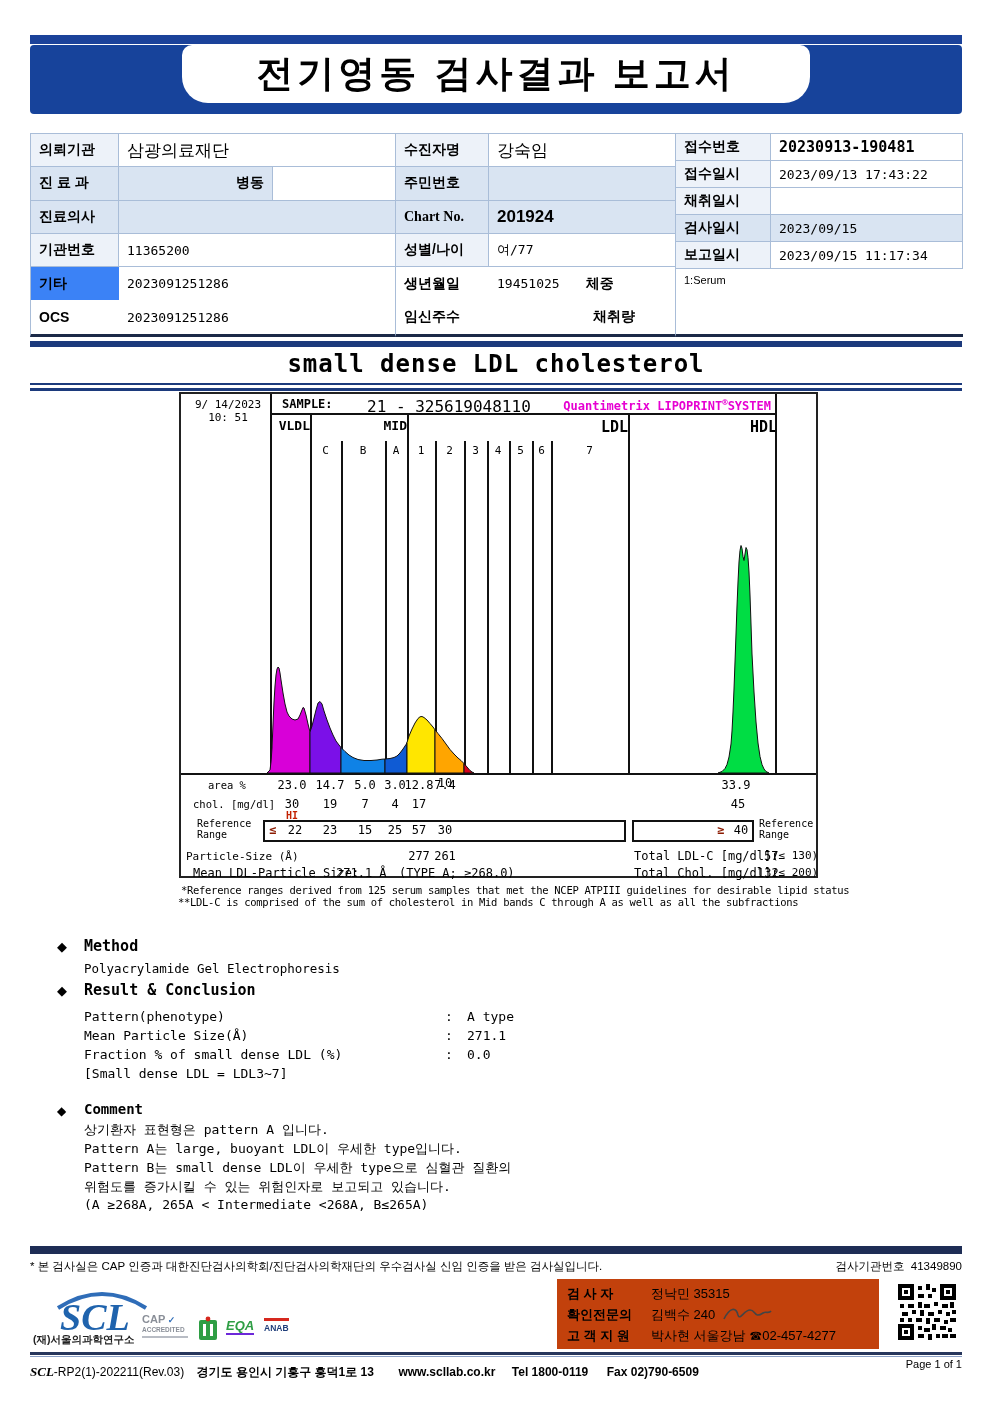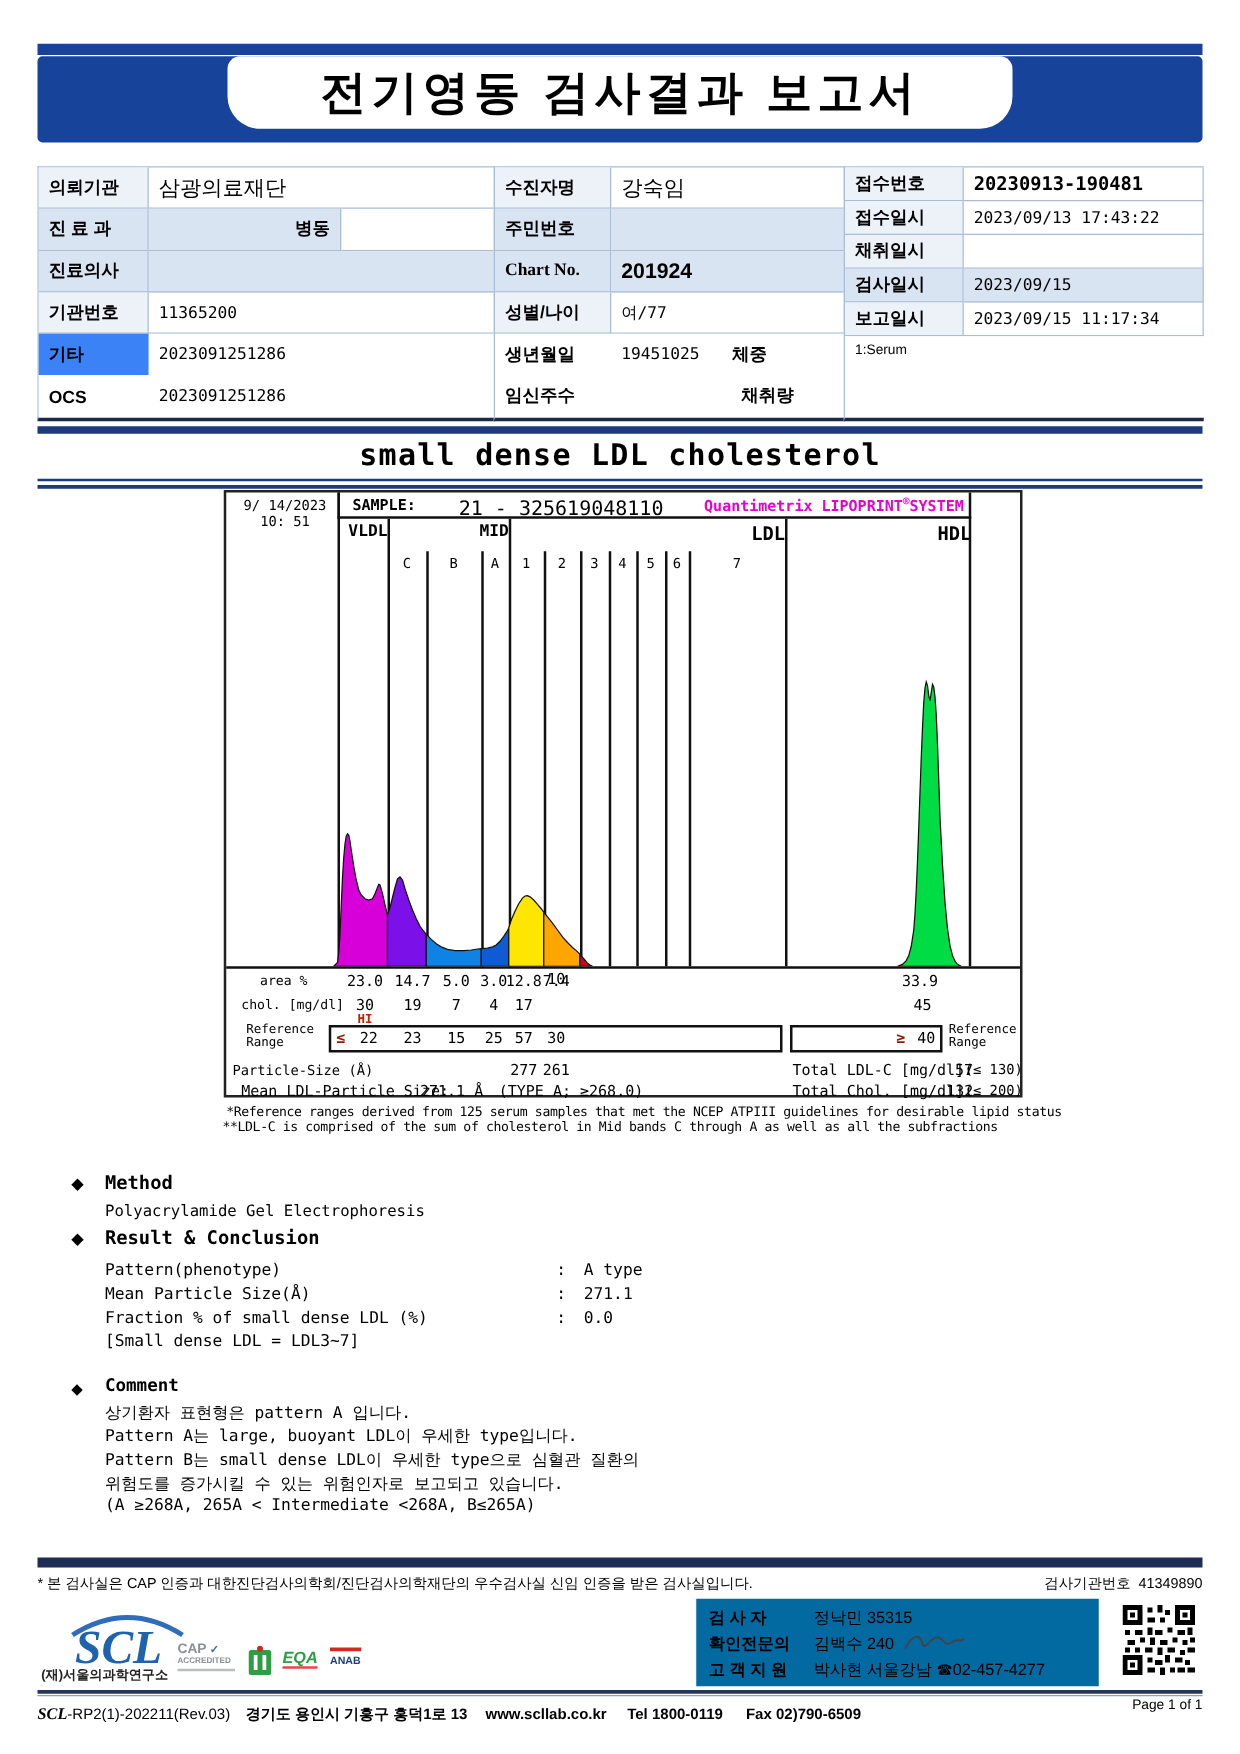--- a/index.html
+++ b/index.html
@@ -50,21 +50,21 @@
   .brand{color:#e600d2;font-weight:bold}
 
   
   .diamond{font-size:13px}
   .h-bold{font-family:"DejaVu Sans Mono",monospace;font-weight:bold;font-size:15px}
   .body-mono{font-family:"DejaVu Sans Mono",monospace;font-size:13px}
   .fnote{font-family:"DejaVu Sans Mono",monospace;font-size:10.5px;letter-spacing:-0.3px;white-space:nowrap}
 
   
   .fbar{left:30px;top:1246px;width:932px;height:8px;background:#1e2d55}
-  .staff{left:557px;top:1279px;width:322px;height:70px;background:#0369a1;padding:4px 10px;box-sizing:border-box}
+  .staff{left:557px;top:1279px;width:322px;height:70px;background:#c2410c;padding:4px 10px;box-sizing:border-box}
   .staff-row{display:flex;align-items:center;height:21px;font-size:13px;white-space:nowrap}
   .staff-lbl{font-weight:bold;width:84px;flex:none}
   .rule2a{left:30px;top:1352px;width:932px;height:3px;background:#27365c}
   .rule2b{left:30px;top:1356px;width:932px;height:1px;background:#8ba0c6}
   .addr{font-size:12px;font-weight:bold;white-space:nowrap}
   .caplogo{font-size:9px;color:#8a8f98;font-weight:bold;line-height:9px;text-align:left}
 </style>
 </head>
 <body>
 
@@ -311,21 +311,21 @@
       <span style="color:#2f6db8">✓</span></div>
     <div style="font-size:6.5px">ACCREDITED</div>
     <div style="height:2px;background:#b8bcc4;width:46px;margin-top:2px"></div>
   </div>
   <svg class="abs" style="left:198px;top:1316px" width="20" height="26">
     <rect x="1" y="4" width="18" height="20" rx="2" fill="#2e9e44"></rect>
     <rect x="5" y="8" width="3" height="12" fill="#fff"></rect>
     <rect x="12" y="8" width="3" height="12" fill="#fff"></rect>
     <circle cx="10" cy="3" r="2.4" fill="#d6281e"></circle>
   </svg>
-  <div class="abs" style="left:226px;top:1318px;font-style:italic;font-weight:bold;font-size:13px;color:#2e9e44;border-bottom:2px solid #ef4444">EQA</div>
+  <div class="abs" style="left:226px;top:1318px;font-style:italic;font-weight:bold;font-size:13px;color:#2e9e44;border-bottom:2px solid #6d28d9">EQA</div>
   <div class="abs" style="left:264px;top:1318px;font-weight:bold;font-size:8.5px;color:#1f3d7a;border-top:3px solid #d6281e;padding-top:2px">ANAB</div>
 
   <svg class="abs" style="left:898px;top:1284px" width="58" height="56" viewBox="0 0 29 28">
     <rect x="0" y="0" width="29" height="28" fill="#fff"></rect>
     <g fill="#000">
       <rect x="0" y="0" width="8" height="8"></rect>
         <rect x="21" y="0" width="8" height="8"></rect>
         <rect x="0" y="20" width="8" height="8"></rect>
       <rect x="2" y="2" width="4" height="4" fill="#fff"></rect>
         <rect x="23" y="2" width="4" height="4" fill="#fff"></rect>
@@ -370,19 +370,19 @@
       <rect x="22" y="25" width="3" height="2"></rect>
         <rect x="26" y="25" width="3" height="2"></rect>
     </g>
   </svg>
 
   <div class="abs rule2a"></div>
   <div class="abs rule2b"></div>
   <div class="abs" style="left:30px;top:1362px">
     <span class="addr"><i style="font-family:'Liberation Serif',serif;font-size:13px">SCL</i><span style="font-weight:normal;font-size:12px">-RP2(1)-202211(Rev.03)</span></span>
     <span class="addr" style="margin-left:8px">경기도 용인시 기흥구 흥덕1로 13</span>
-    <span class="addr" style="margin-left:10px">www.scllab.co.kr</span>
+    <span class="addr" style="margin-left:20px">www.scllab.co.kr</span>
     <span class="addr" style="margin-left:12px">Tel 1800-0119</span>
     <span class="addr" style="margin-left:14px">Fax 02)790-6509</span>
   </div>
   <span class="abs" style="right:30px;top:1358px;font-size:11px">Page 1 of 1</span>
 
 </div>
 
 </body></html>

